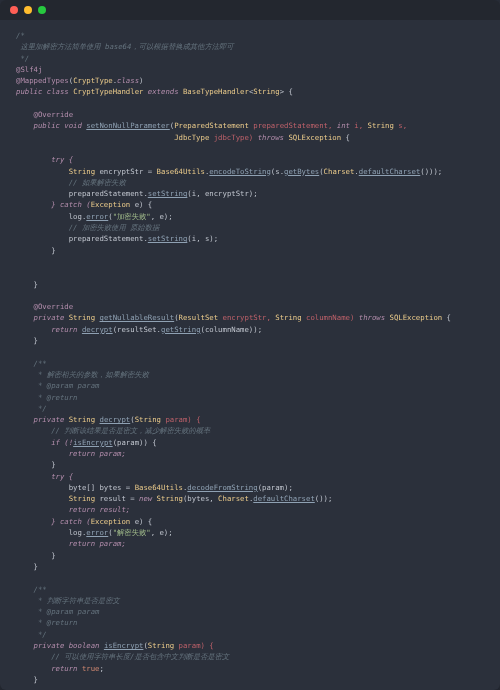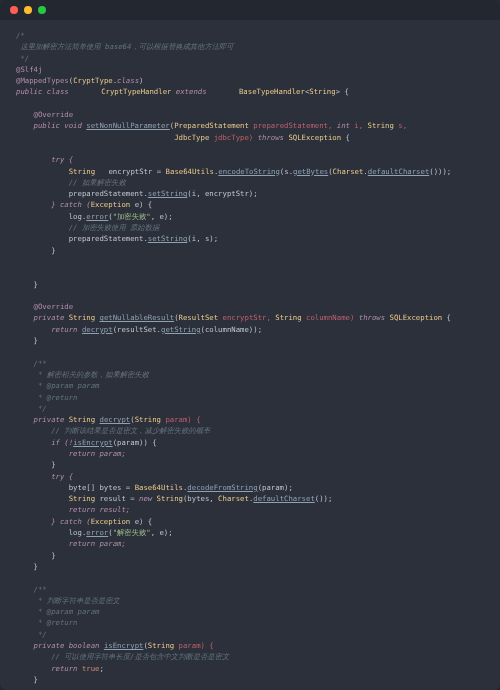--- a/index.html
+++ b/index.html
@@ -11,24 +11,24 @@
   .dot { width: 8px; height: 8px; border-radius: 50%; }
   .dot-red { background: #ff5f56; }
   .dot-yellow { background: #ffbd2e; }
   .dot-green { background: #27c93f; }
 
   .code { padding: 10px 0 10px 16px; white-space: pre; color: #c0c5ce; }
 
   .c-com { color: #65737e; font-style: italic; }
   .c-ann { color: #b48ead; }
   .c-kw  { color: #b48ead; font-style: italic; }
-  .c-cls { color: #ebcb8b; margin-left: 28px; }
+  .c-cls { color: #ebcb8b; }
   .c-fn  { color: #8fa1b3; text-decoration: underline; }
   .c-typ { color: #ebcb8b; }
-  .c-var { color: #c0c5ce; padding-left: 9px; }
+  .c-var { color: #c0c5ce; }
   .c-str { color: #a3be8c; }
   .c-op  { color: #c0c5ce; }
   .c-par { color: #bf616a; margin-top: 32px; }
   .c-const { color: #d08770; text-align: center; }
 
 </style>
 </head>
 <body>
 
 <div class="window">

